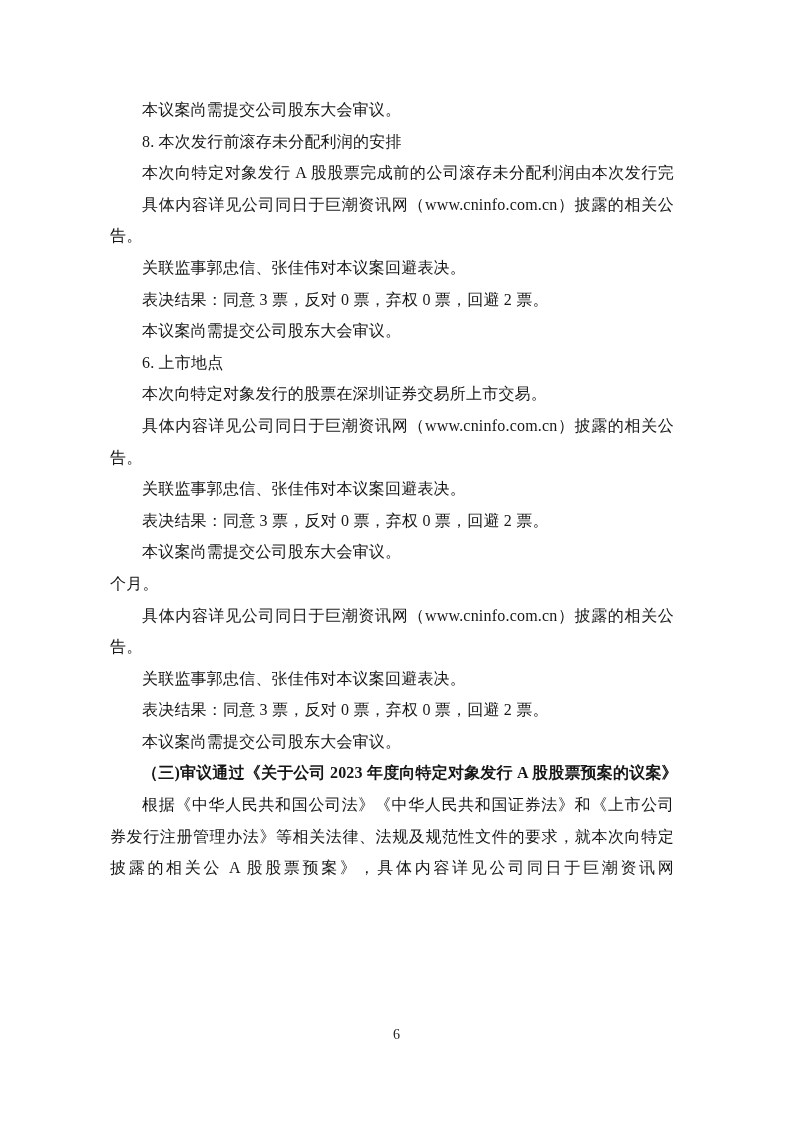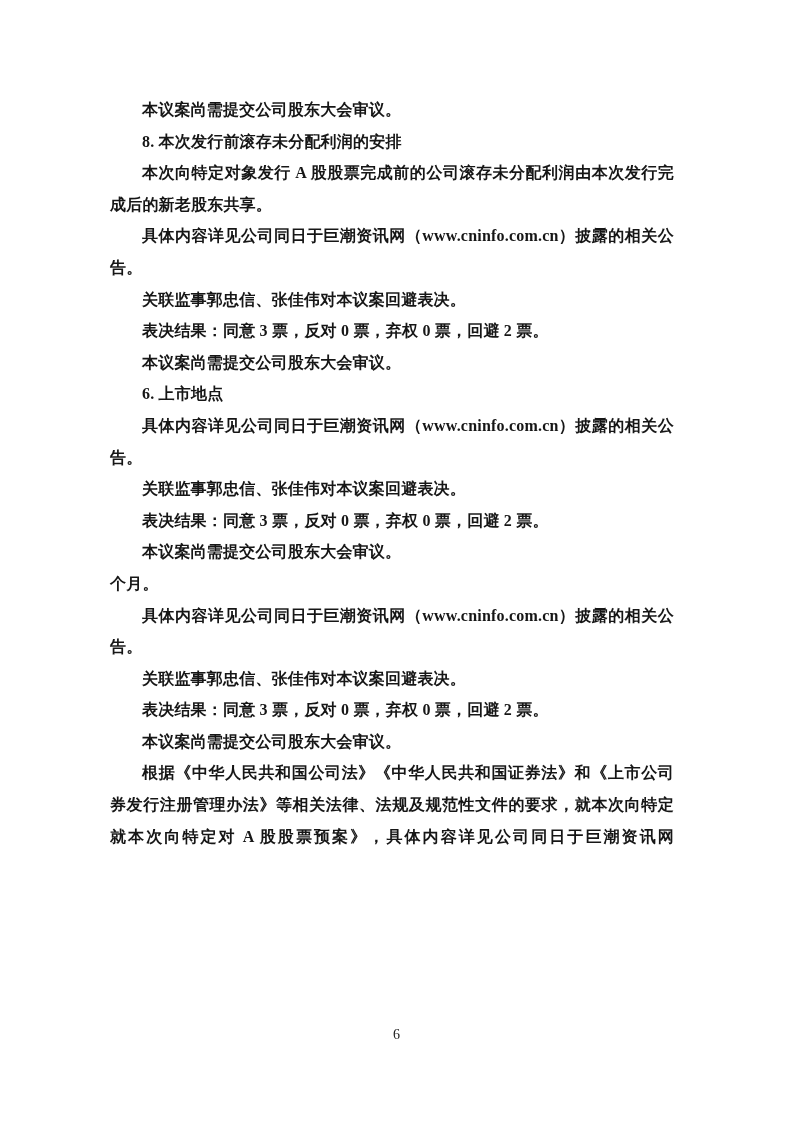--- a/index.html
+++ b/index.html
@@ -21,21 +21,20 @@
     left: 110px;
     top: 94px;
     width: 564px;
   }
   .line {
     height: 31.6px;
     line-height: 31.6px;
     font-size: 16px;
     white-space: nowrap;
     letter-spacing: 0.2px;
-    font-weight: bold;
   }
   .indent { text-indent: 32px; }
   .bold { font-weight: bold; }
   .j {
     white-space: normal;
     text-align: justify;
     text-align-last: justify;
     word-break: break-all;
     overflow: hidden;
   }
@@ -52,36 +51,37 @@
   }
 </style>
 </head>
 <body>
 
 <div class="page">
   <div class="content">
     <div class="line indent">本议案尚需提交公司股东大会审议。</div>
     <div class="line indent">8. 本次发行前滚存未分配利润的安排</div>
     <div class="line indent j">本次向特定对象发行 A 股股票完成前的公司滚存未分配利润由本次发行完</div>
-    <div class="line">成后的新老股东共享。</div>
     <div class="line indent j">具体内容详见公司同日于巨潮资讯网（www.cninfo.com.cn）披露的相关公</div>
     <div class="line">告。</div>
     <div class="line indent">关联监事郭忠信、张佳伟对本议案回避表决。</div>
     <div class="line indent">表决结果：同意 3 票，反对 0 票，弃权 0 票，回避 2 票。</div>
     <div class="line indent">本议案尚需提交公司股东大会审议。</div>
     <div class="line indent">6. 上市地点</div>
+    <div class="line indent">本次向特定对象发行的股票在深圳证券交易所上市交易。</div>
     <div class="line indent j">具体内容详见公司同日于巨潮资讯网（www.cninfo.com.cn）披露的相关公</div>
     <div class="line">告。</div>
     <div class="line indent">关联监事郭忠信、张佳伟对本议案回避表决。</div>
     <div class="line indent">表决结果：同意 3 票，反对 0 票，弃权 0 票，回避 2 票。</div>
     <div class="line indent">本议案尚需提交公司股东大会审议。</div>
     <div class="line">个月。</div>
     <div class="line indent j">具体内容详见公司同日于巨潮资讯网（www.cninfo.com.cn）披露的相关公</div>
     <div class="line">告。</div>
     <div class="line indent">关联监事郭忠信、张佳伟对本议案回避表决。</div>
     <div class="line indent">表决结果：同意 3 票，反对 0 票，弃权 0 票，回避 2 票。</div>
     <div class="line indent">本议案尚需提交公司股东大会审议。</div>
+    <div class="line indent bold">（三)审议通过《关于公司 2023 年度向特定对象发行 A 股股票预案的议案》</div>
     <div class="line indent j">根据《中华人民共和国公司法》《中华人民共和国证券法》和《上市公司证</div>
     <div class="line j">券发行注册管理办法》等相关法律、法规及规范性文件的要求，就本次向特定对</div>
-    <div class="line j">就本次向特定对 A 股股票预案》，具体内容详见公司同日于巨潮资讯网</div>
+    <div class="line j">披露的相关公 A 股股票预案》，具体内容详见公司同日于巨潮资讯网</div>
   </div>
   <div class="footer">6</div>
 </div>
 
 </body></html>

